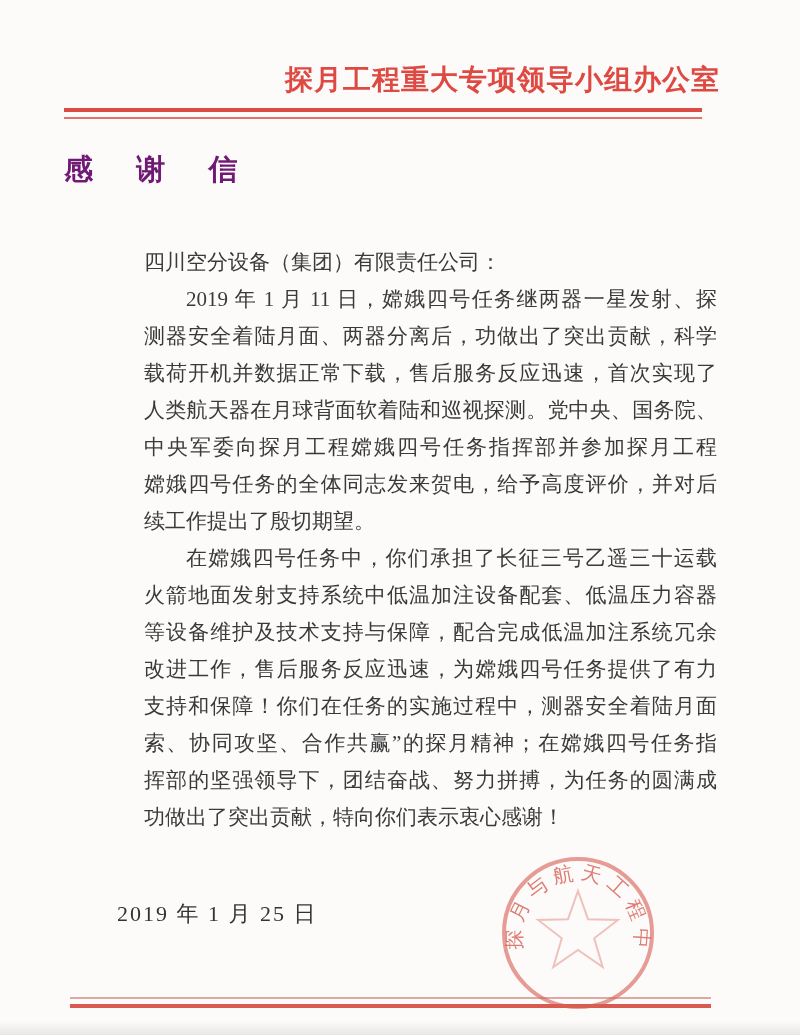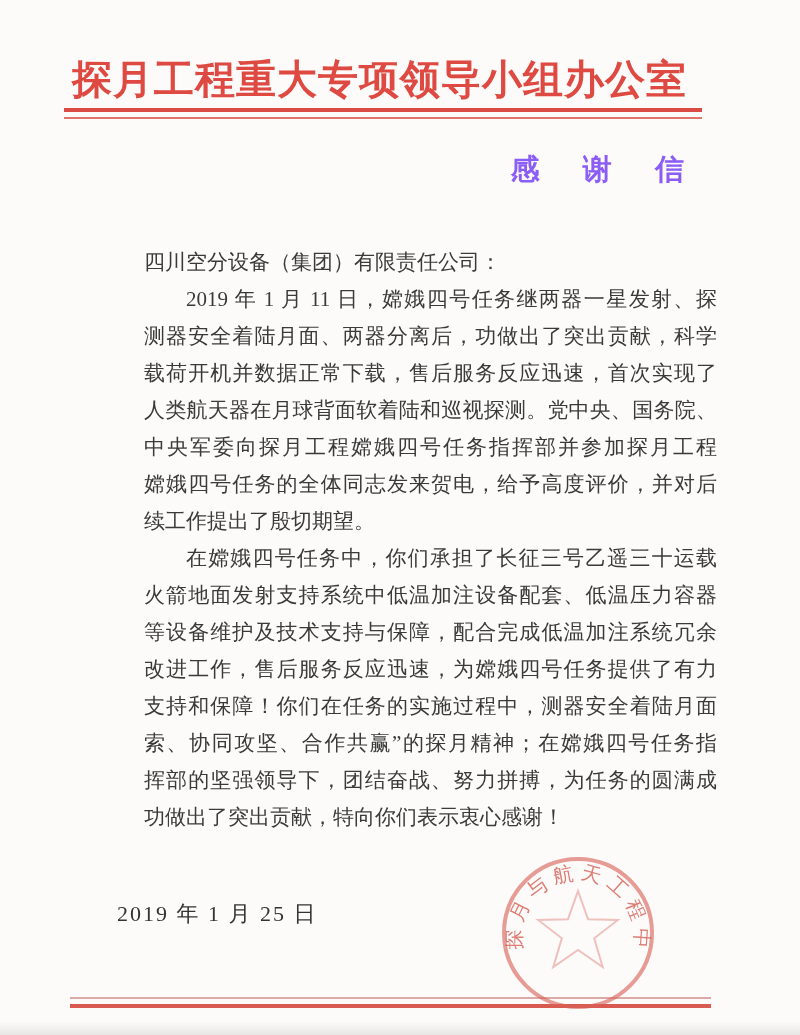--- a/index.html
+++ b/index.html
@@ -12,36 +12,36 @@
     font-family:"Liberation Serif","DejaVu Serif",serif;
     color:#3a3a3a;
   }
   .page::after{
     content:"";position:absolute;left:0;right:0;bottom:0;height:14px;
     background:linear-gradient(to bottom, rgba(0,0,0,0), rgba(0,0,0,0.08));
     pointer-events:none;
   }
   
   .org{
-    position:absolute;left:72px;top:55px;width:638px;
-    text-align:left;
-    font-size:40px;font-weight:bold;
+    position:absolute;left:82px;top:55px;width:638px;
+    text-align:right;
+    font-size:28px;font-weight:bold;
     letter-spacing:1px;
     color:#de4a42;
     line-height:50px;
     white-space:nowrap;
   }
   .rule-top{position:absolute;left:64px;top:108px;width:638px;}
   .rule-top .thick{height:4px;background:#da4b43;}
   .rule-top .thin{height:2px;background:#e2736b;margin-top:5px;}
   
   .title{
     position:absolute;left:64px;top:152px;width:638px;
-    text-align:right;
-    font-size:29px;font-weight:bold;color:#8b5cf6;
+    text-align:left;
+    font-size:29px;font-weight:bold;color:#701a75;
     letter-spacing:18px;
     line-height:34px;
     white-space:nowrap;
   }
   
   .body{position:absolute;left:117px;top:244px;width:573px;margin-left:27px;}
   .line{
     height:37px;line-height:37px;
     font-size:21px;
     text-align:justify;

